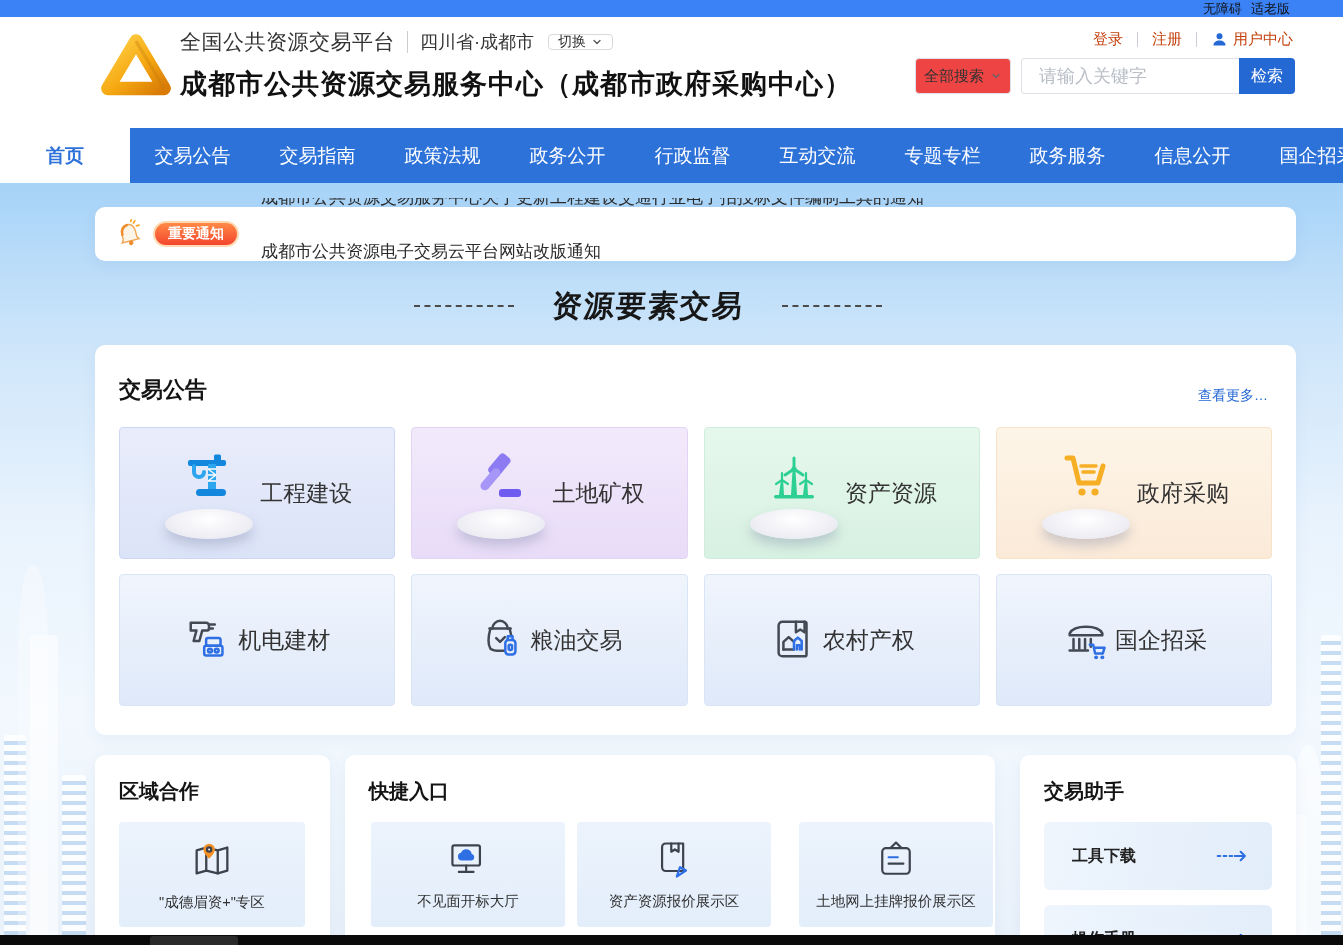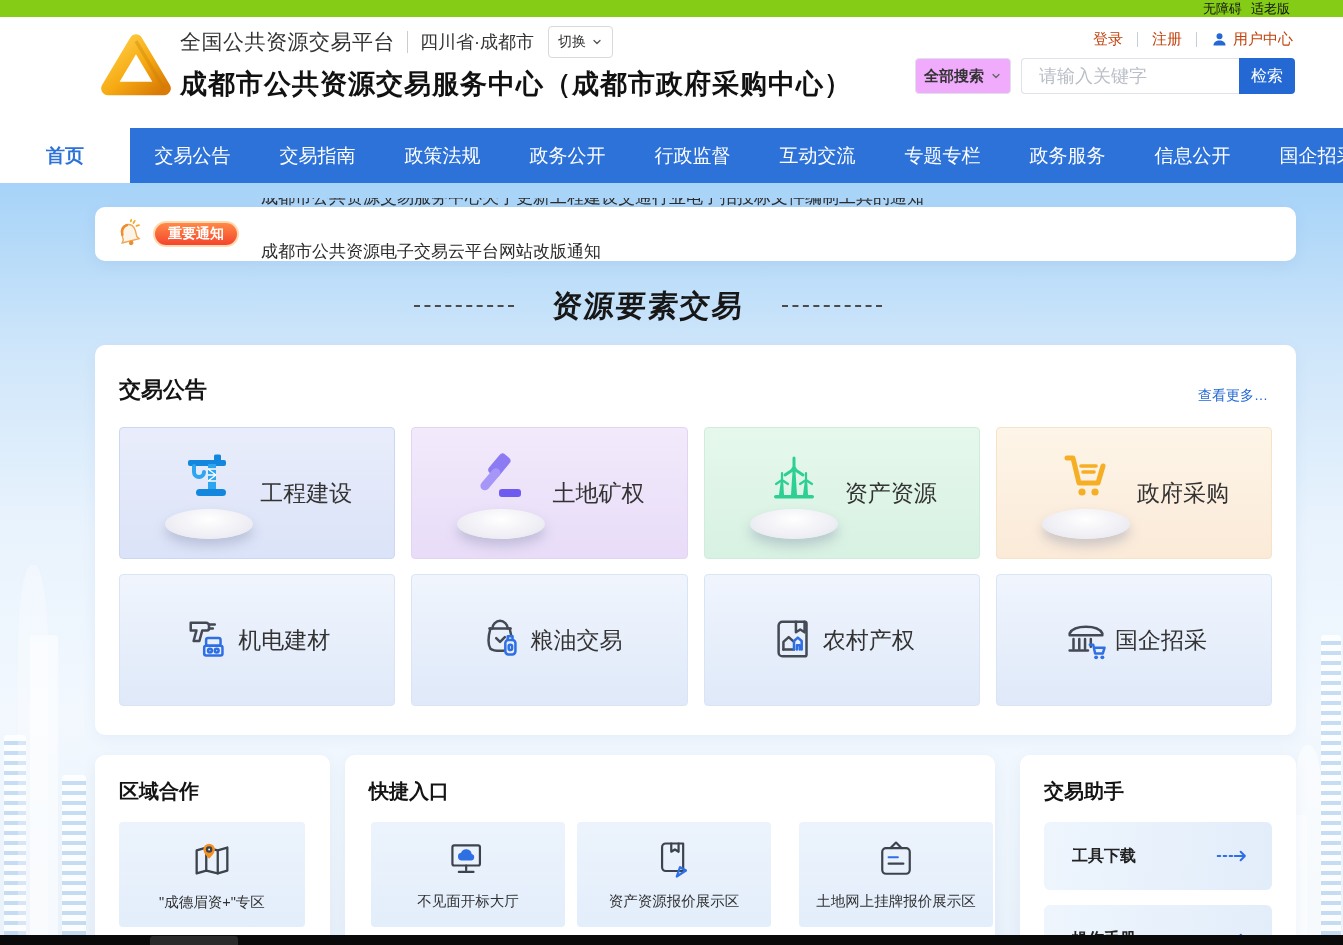--- a/index.html
+++ b/index.html
@@ -1,42 +1,42 @@
 <!DOCTYPE html>
 <html><head>
 <meta charset="utf-8">
 <style>
   * { margin:0; padding:0; box-sizing:border-box; }
   html,body { width:1343px; height:945px; overflow:hidden; }
   body { font-family:"Liberation Sans","DejaVu Sans",sans-serif; background:#fff; position:relative; }
   .page { position:absolute; inset:0; width:1343px; height:945px; overflow:hidden; }
 
   
-  .topbar { position:absolute; top:0; left:0; right:0; height:17px; background:#84cc16;
+  .topbar { position:absolute; top:0; left:0; right:0; height:17px; background:#3b82f6;
             display:flex; justify-content:flex-end; padding-right:53px; gap:9px; }
   .topbar span { font-size:13px; color:#111; cursor:pointer; }
 
   
   .header { position:absolute; top:17px; left:0; right:0; height:111px; background:#fff; }
   .logo { position:absolute; left:100px; top:6px; width:72px; height:88px; }
   .hleft { position:absolute; left:180px; top:8px; }
   .hrow1 { display:flex; align-items:center; height:34px; }
   .platform-name { font-size:21px; color:#333; letter-spacing:.5px; }
   .hdivider { width:1px; height:22px; background:#ccc; margin:0 12px; }
   .region { font-size:18px; color:#333; }
-  .switch-btn { margin-left:14px; border:1px solid #d9d9d9; border-radius:4px; height:32px;
+  .switch-btn { margin-left:14px; border:1px solid #d9d9d9; border-radius:4px; height:16px;
                 display:flex; align-items:center; gap:5px; padding:0 9px; font-size:14px; color:#333;
                 background:#fff; cursor:pointer; }
   .site-title { margin-top:7px; font-size:27px; font-weight:bold; color:#111; letter-spacing:1px; }
   .auth { position:absolute; right:50px; top:8px; display:flex; align-items:center; height:28px; }
   .auth a { color:#c2410c; font-size:15px; text-decoration:none; display:flex; align-items:center; gap:5px; }
   .auth .sep { width:1px; height:15px; background:#c9cdd4; margin:0 14px; }
   .search-row { position:absolute; right:48px; top:41px; display:flex; align-items:center; }
   .scope { width:96px; height:36px; border:1px solid #dfe2e8; border-radius:4px; display:flex;
-           align-items:center; justify-content:center; gap:6px; font-size:15px; color:#333; background:#f0abfc; cursor:pointer;font-weight:bold; }
+           align-items:center; justify-content:center; gap:6px; font-size:15px; color:#333; background:#ef4444; cursor:pointer; }
   .searchbox { margin-left:10px; width:218px; height:36px; border:1px solid #dfe2e8; border-right:none;
                border-radius:4px 0 0 4px; display:flex; align-items:center; padding:0 10px; gap:7px; background:#fff; }
   .searchbox input { border:none; outline:none; flex:1; font-size:18px; color:#333;
                      font-family:"Liberation Sans","DejaVu Sans",sans-serif; }
   .searchbox input::placeholder { color:#b9bec7; }
   .search-btn { width:56px; height:36px; background:#2468d4; color:#fff; font-size:16px; border:none;
                 border-radius:0 4px 4px 0; cursor:pointer; font-family:inherit; }
 
   
   .nav { position:absolute; top:128px; left:0; right:0; height:55px; background:#2d72d9;

